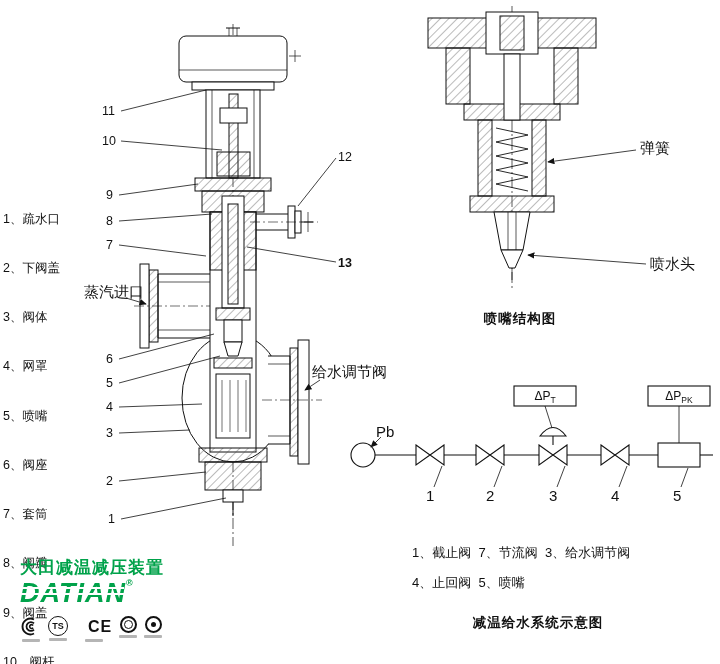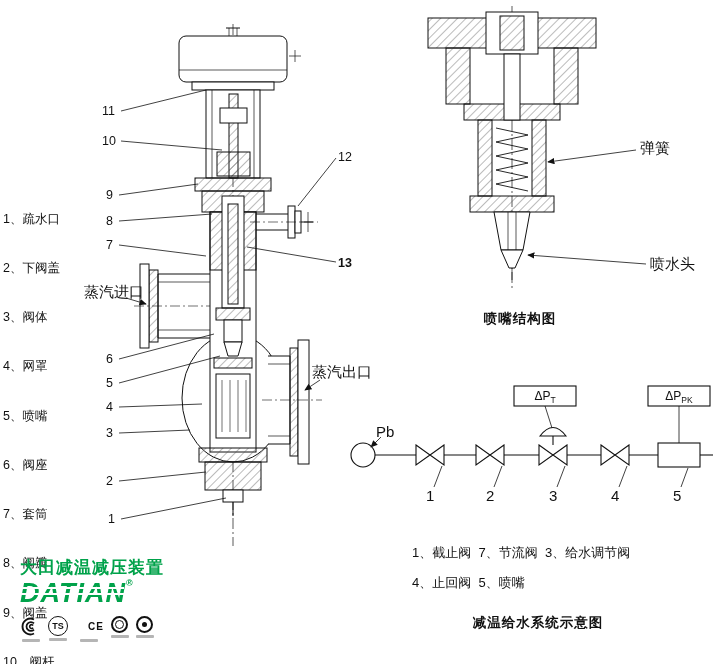--- a/index.html
+++ b/index.html
@@ -19,21 +19,21 @@
   .brand-title{font-size:17px;font-weight:bold;color:#00A24A;letter-spacing:1px;}
   .logo-wrap{position:relative;display:inline-block;}
   .logo-text{font-size:27px;font-weight:900;font-style:italic;color:#00A24A;letter-spacing:1px;}
   .logo-reg{font-size:9px;color:#00A24A;vertical-align:top;font-weight:bold;}
   .logo-stripe{position:absolute;left:0;width:104px;height:2px;background:#fff;}
   .s1{top:9px;} .s2{top:15px;}
   .certs{display:flex;align-items:flex-start;gap:7px;}
   .cert{display:flex;flex-direction:column;align-items:center;}
   .cert .sub{width:18px;height:3px;background:#b5b5b5;margin-top:2px;border-radius:1px;}
   .ts-text{border:1.8px solid #111;border-radius:50%;width:18px;height:18px;display:flex;align-items:center;justify-content:center;font-size:9px;font-weight:bold;}
-  .ce-text{font-size:10px;font-weight:bold;letter-spacing:1px;height:21px;display:flex;align-items:center;margin-left:13px;}
+  .ce-text{font-size:16px;font-weight:bold;letter-spacing:1px;height:21px;display:flex;align-items:center;margin-left:13px;}
   .seal{border:2px solid #111;border-radius:50%;width:17px;height:17px;position:relative;box-sizing:border-box;}
   .seal::after{content:"";position:absolute;inset:2px;border:1px solid #111;border-radius:50%;}
   .seal2{border:2px solid #111;border-radius:50%;width:17px;height:17px;position:relative;box-sizing:border-box;}
   .seal2::after{content:"";position:absolute;inset:4px;background:#111;border-radius:50%;}
 </style>
 </head>
 <body>
 
 <div id="canvas">
 
@@ -234,21 +234,21 @@
   <span class="abs callout" style="left:106px;top:376px;">5</span>
   <span class="abs callout" style="left:106px;top:400px;">4</span>
   <span class="abs callout" style="left:106px;top:426px;">3</span>
   <span class="abs callout" style="left:106px;top:474px;">2</span>
   <span class="abs callout" style="left:108px;top:512px;">1</span>
   <span class="abs callout" style="left:338px;top:150px;">12</span>
   <span class="abs callout" style="left:338px;top:256px;font-weight:bold;">13</span>
 
   
   <span class="abs txt" style="left:84px;top:284px;">蒸汽进口</span>
-  <span class="abs txt" style="left:312px;top:364px;">蒸汽出口</span>
+  <span class="abs txt" style="left:312px;top:364px;">给水调节阀</span>
 
   
   <span class="abs txt" style="left:640px;top:140px;">弹簧</span>
   <span class="abs txt" style="left:650px;top:256px;">喷水头</span>
   <div class="abs caption" style="left:460px;top:310px;width:120px;text-align:center;">喷嘴结构图</div>
 
   
   <span class="abs txt" style="left:376px;top:424px;text-align:right;">Pb</span>
   <div class="abs dp-box" style="left:514px;top:389px;"><span>ΔP</span><sub>T</sub></div>
   <div class="abs dp-box" style="left:648px;top:389px;"><span>ΔP</span><sub>PK</sub></div>

